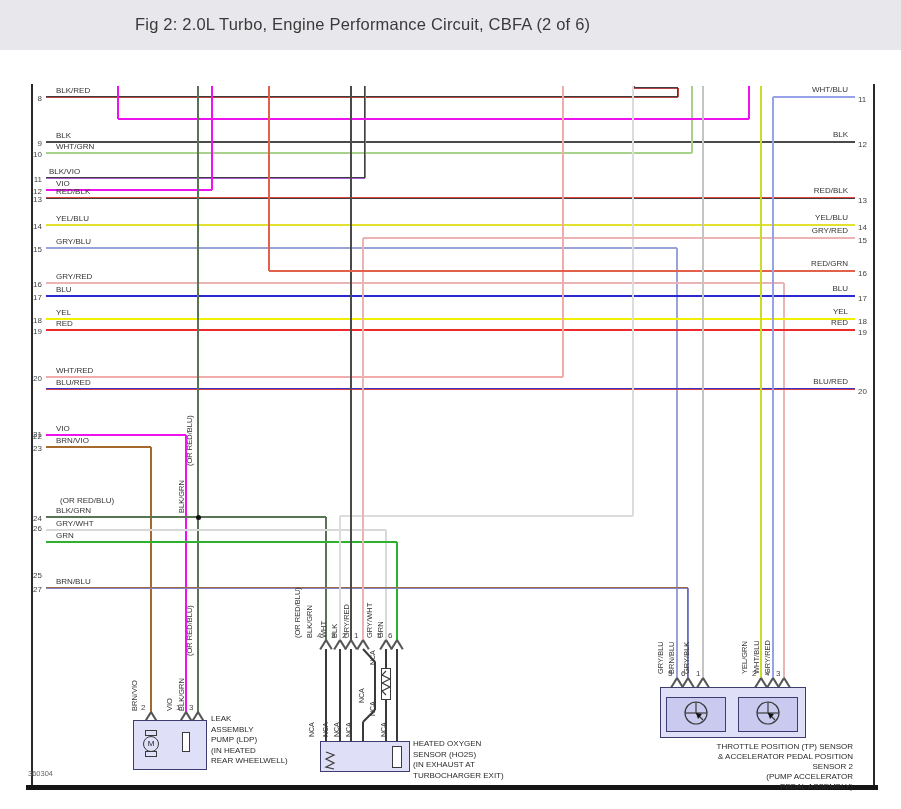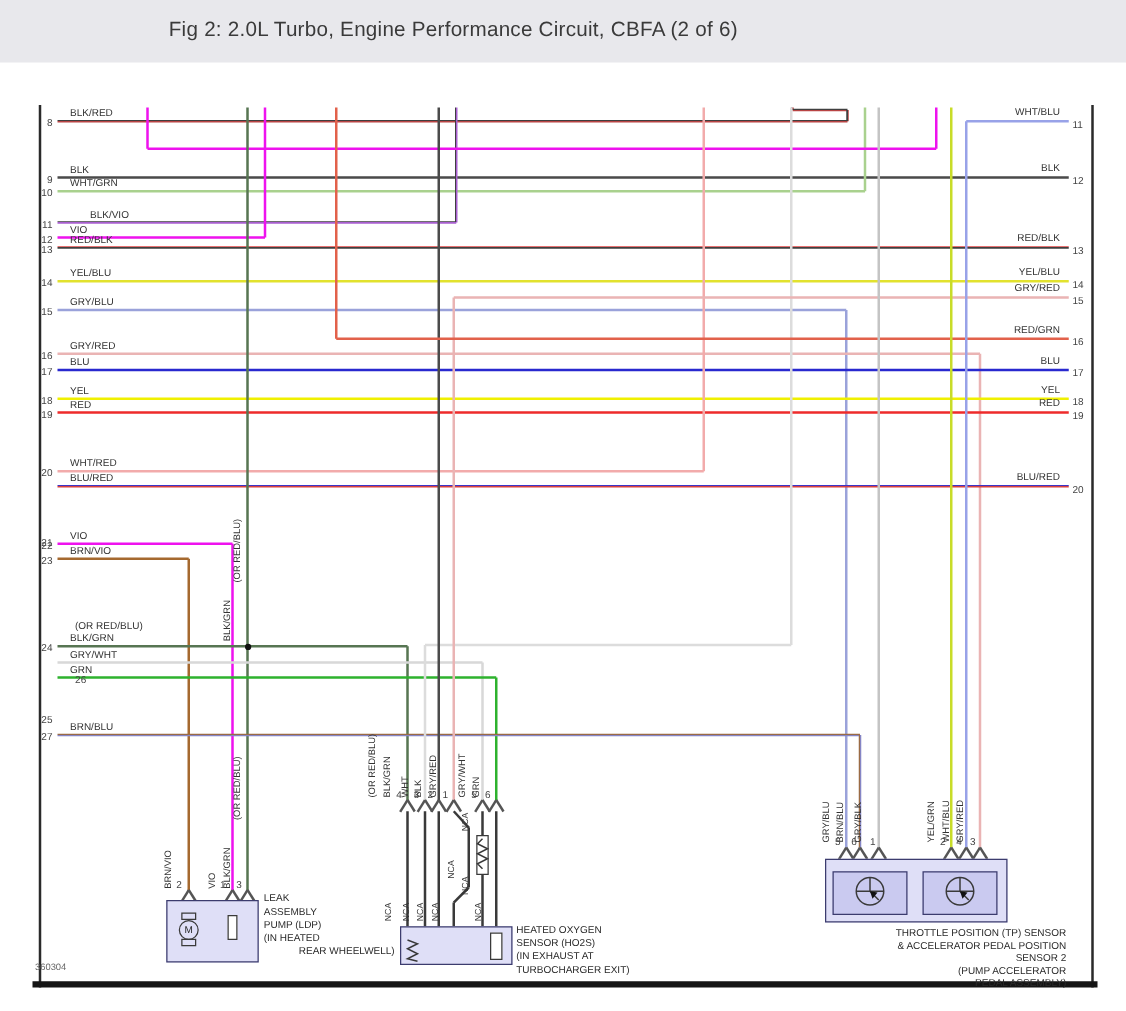--- a/index.html
+++ b/index.html
@@ -136,21 +136,21 @@
         <div class="arrow" style="left: 755px; top: 678px;"></div>
         <div class="arrow" style="left: 767px; top: 678px;"></div>
         <div class="arrow" style="left: 778px; top: 678px;"></div>
         <div class="numbox" style="left: 26px; top: 94px;">8</div>
         <div class="lab" style="left: 56px; top: 86px;">BLK/RED</div>
         <div class="numbox" style="left: 26px; top: 139px;">9</div>
         <div class="lab" style="left: 56px; top: 131px;">BLK</div>
         <div class="numbox" style="left: 26px; top: 150px;">10</div>
         <div class="lab" style="left: 56px; top: 142px;">WHT/GRN</div>
         <div class="numbox" style="left: 26px; top: 175px;">11</div>
-        <div class="lab" style="left: 72px; top: 167px;">BLK/VIO</div>
+        <div class="lab" style="left: 49px; top: 167px;">BLK/VIO</div>
         <div class="numbox" style="left: 26px; top: 187px;">12</div>
         <div class="lab" style="left: 56px; top: 179px;">VIO</div>
         <div class="numbox" style="left: 26px; top: 195px;">13</div>
         <div class="lab" style="left: 56px; top: 187px;">RED/BLK</div>
         <div class="numbox" style="left: 26px; top: 222px;">14</div>
         <div class="lab" style="left: 56px; top: 214px;">YEL/BLU</div>
         <div class="numbox" style="left: 26px; top: 245px;">15</div>
         <div class="lab" style="left: 56px; top: 237px;">GRY/BLU</div>
         <div class="numbox" style="left: 26px; top: 280px;">16</div>
         <div class="lab" style="left: 56px; top: 272px;">GRY/RED</div>
@@ -166,21 +166,21 @@
         <div class="lab" style="left: 56px; top: 378px;">BLU/RED</div>
         <div class="numbox" style="left: 26px; top: 432px;">22</div>
         <div class="lab" style="left: 56px; top: 424px;">VIO</div>
         <div class="numbox" style="left: 26px; top: 444px;">23</div>
         <div class="lab" style="left: 56px; top: 436px;">BRN/VIO</div>
         <div class="numbox" style="left: 26px; top: 514px;">24</div>
         <div class="lab" style="left: 56px; top: 506px;">BLK/GRN</div>
         <div class="lab" style="left: 60px; top: 496px;">(OR RED/BLU)</div>
         <div class="numbox" style="left: 26px; top: 527px; margin-top: 44px;">25</div>
         <div class="lab" style="left: 56px; top: 519px;">GRY/WHT</div>
-        <div class="numbox" style="left: 26px; top: 539px; margin-left: 27px;">26</div>
+        <div class="numbox" style="left: 26px; top: 524px;">26</div>
         <div class="lab" style="left: 56px; top: 531px;">GRN</div>
         <div class="numbox" style="left: 26px; top: 585px;">27</div>
         <div class="lab" style="left: 56px; top: 577px;">BRN/BLU</div>
         <div class="num" style="left: 858px; top: 95px;">11</div>
         <div class="lab" style="left: 758px; width: 90px; text-align: right; top: 85px;">WHT/BLU</div>
         <div class="num" style="left: 858px; top: 140px;">12</div>
         <div class="lab" style="left: 758px; width: 90px; text-align: right; top: 130px;">BLK</div>
         <div class="num" style="left: 858px; top: 196px;">13</div>
         <div class="lab" style="left: 758px; width: 90px; text-align: right; top: 186px;">RED/BLK</div>
         <div class="num" style="left: 858px; top: 223px;">14</div>
@@ -232,21 +232,21 @@
         <div class="brush" style="left: 145px; top: 730px; width: 12px; height: 6px;"></div>
         <div class="brush" style="left: 145px; top: 751px; width: 12px; height: 6px;"></div>
         <div class="motor" style="left: 143px; top: 736px; width: 16px; height: 16px; line-height: 14px;">M</div>
         <div class="rbox" style="left: 182px; top: 732px; width: 8px; height: 20px;"></div>
         <div class="rbox" style="left: 381px; top: 668px; width: 10px; height: 32px;"></div>
         <div class="rbox" style="left: 392px; top: 746px; width: 10px; height: 22px;"></div>
         <div class="cap" style="left: 211px; top: 714px;">LEAK</div>
         <div class="cap" style="left: 211px; top: 724.5px;">ASSEMBLY</div>
         <div class="cap" style="left: 211px; top: 735px;">PUMP (LDP)</div>
         <div class="cap" style="left: 211px; top: 745.5px;">(IN HEATED</div>
-        <div class="cap" style="left: 211px; top: 756px; margin-left: 28px;">REAR WHEELWELL)</div>
+        <div class="cap" style="left: 211px; top: 756px;">REAR WHEELWELL)</div>
         <div class="cap" style="left: 413px; top: 739px;">HEATED OXYGEN</div>
         <div class="cap" style="left: 413px; top: 749.5px;">SENSOR (HO2S)</div>
         <div class="cap" style="left: 413px; top: 760px;">(IN EXHAUST AT</div>
         <div class="cap" style="left: 413px; top: 770.5px;">TURBOCHARGER EXIT)</div>
         <div class="capc" style="left: 613px; top: 742px; width: 240px;">THROTTLE POSITION (TP) SENSOR</div>
         <div class="capc" style="left: 613px; top: 752px; width: 240px;">&amp; ACCELERATOR PEDAL POSITION</div>
         <div class="capc" style="left: 613px; top: 762px; width: 240px;">SENSOR 2</div>
         <div class="capc" style="left: 613px; top: 772px; width: 240px;">(PUMP ACCELERATOR</div>
         <div class="capc" style="left: 613px; top: 782px; width: 240px;">PEDAL ASSEMBLY)</div>
         <div class="num" style="left: 141px; top: 703px;">2</div>

